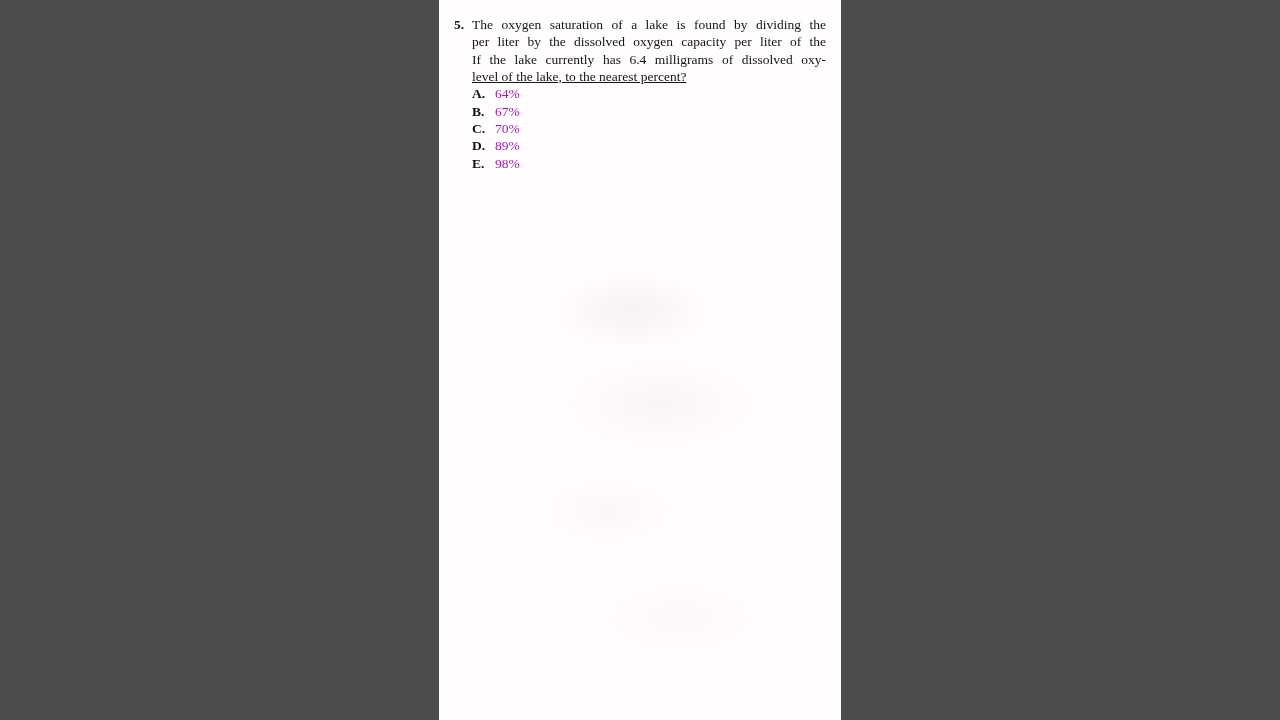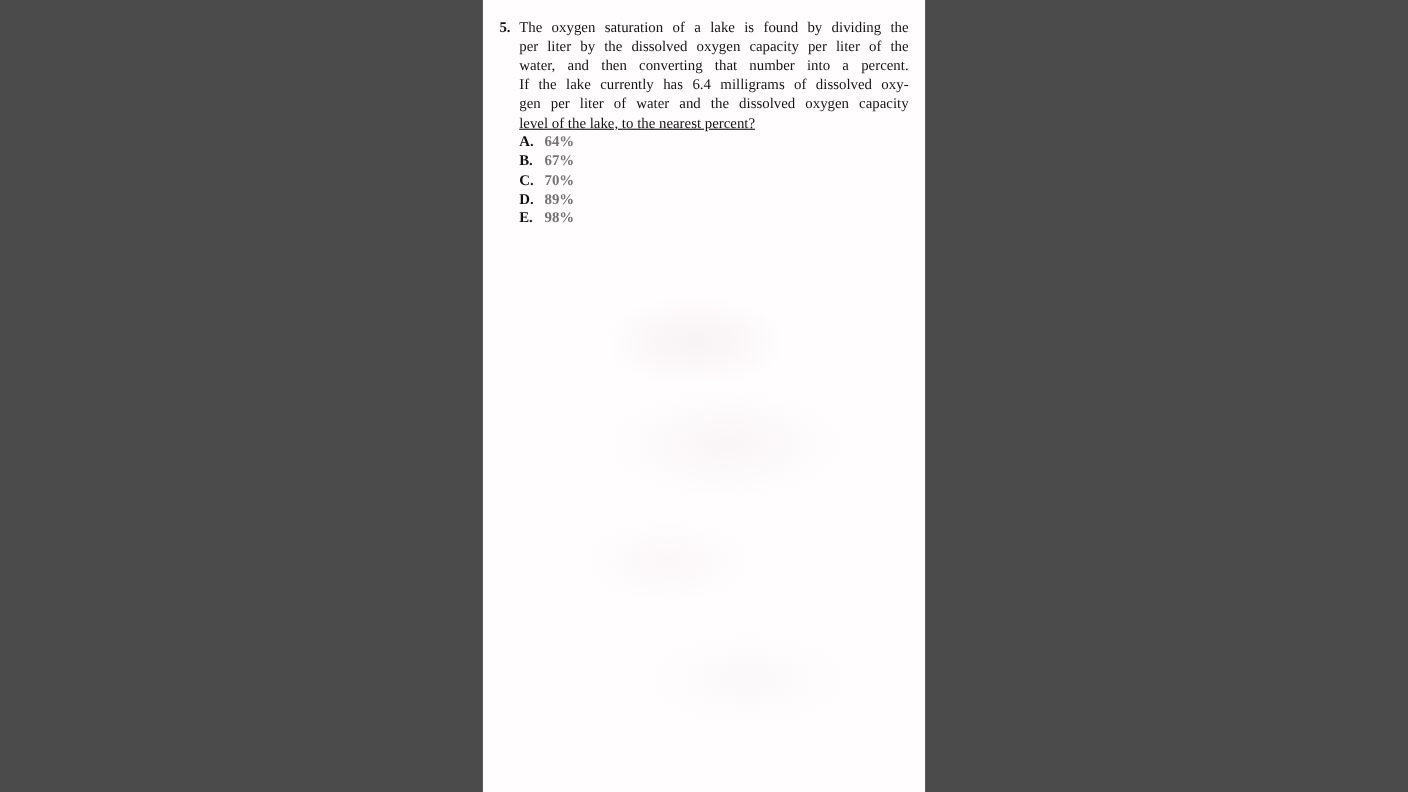--- a/index.html
+++ b/index.html
@@ -115,22 +115,21 @@
     white-space: nowrap;
   }
   .choice-letter {
     flex: 0 0 auto;
     width: 23px;
     font-weight: bold;
     color: #111111;
   }
   .choice-text {
     flex: 0 0 auto;
-    color: #737373;
-    font-weight: bold;
+    color: #a21caf;
   }
 </style>
 </head>
 <body>
 
 <div class="viewer">
 
   <div class="gutter left"></div>
   <div class="gutter right"></div>
 
@@ -140,23 +139,21 @@
 
     <div class="question">
 
       <div class="q-number">5.</div>
 
       <div class="q-body">
 
         <div class="q-stem">
           <span class="line">The oxygen saturation of a lake is found by dividing the</span>
           <span class="line">per liter by the dissolved oxygen capacity per liter of the</span>
-          <span class="line">water, and then converting that number into a percent.</span>
           <span class="line">If the lake currently has 6.4 milligrams of dissolved oxy-</span>
-          <span class="line">gen per liter of water and the dissolved oxygen capacity</span>
           <span class="line last">level of the lake, to the nearest percent?</span>
         </div>
 
         <ul class="choices">
           <li class="choice">
             <span class="choice-letter">A.</span>
             <span class="choice-text">64%</span>
           </li>
           <li class="choice">
             <span class="choice-letter">B.</span>

